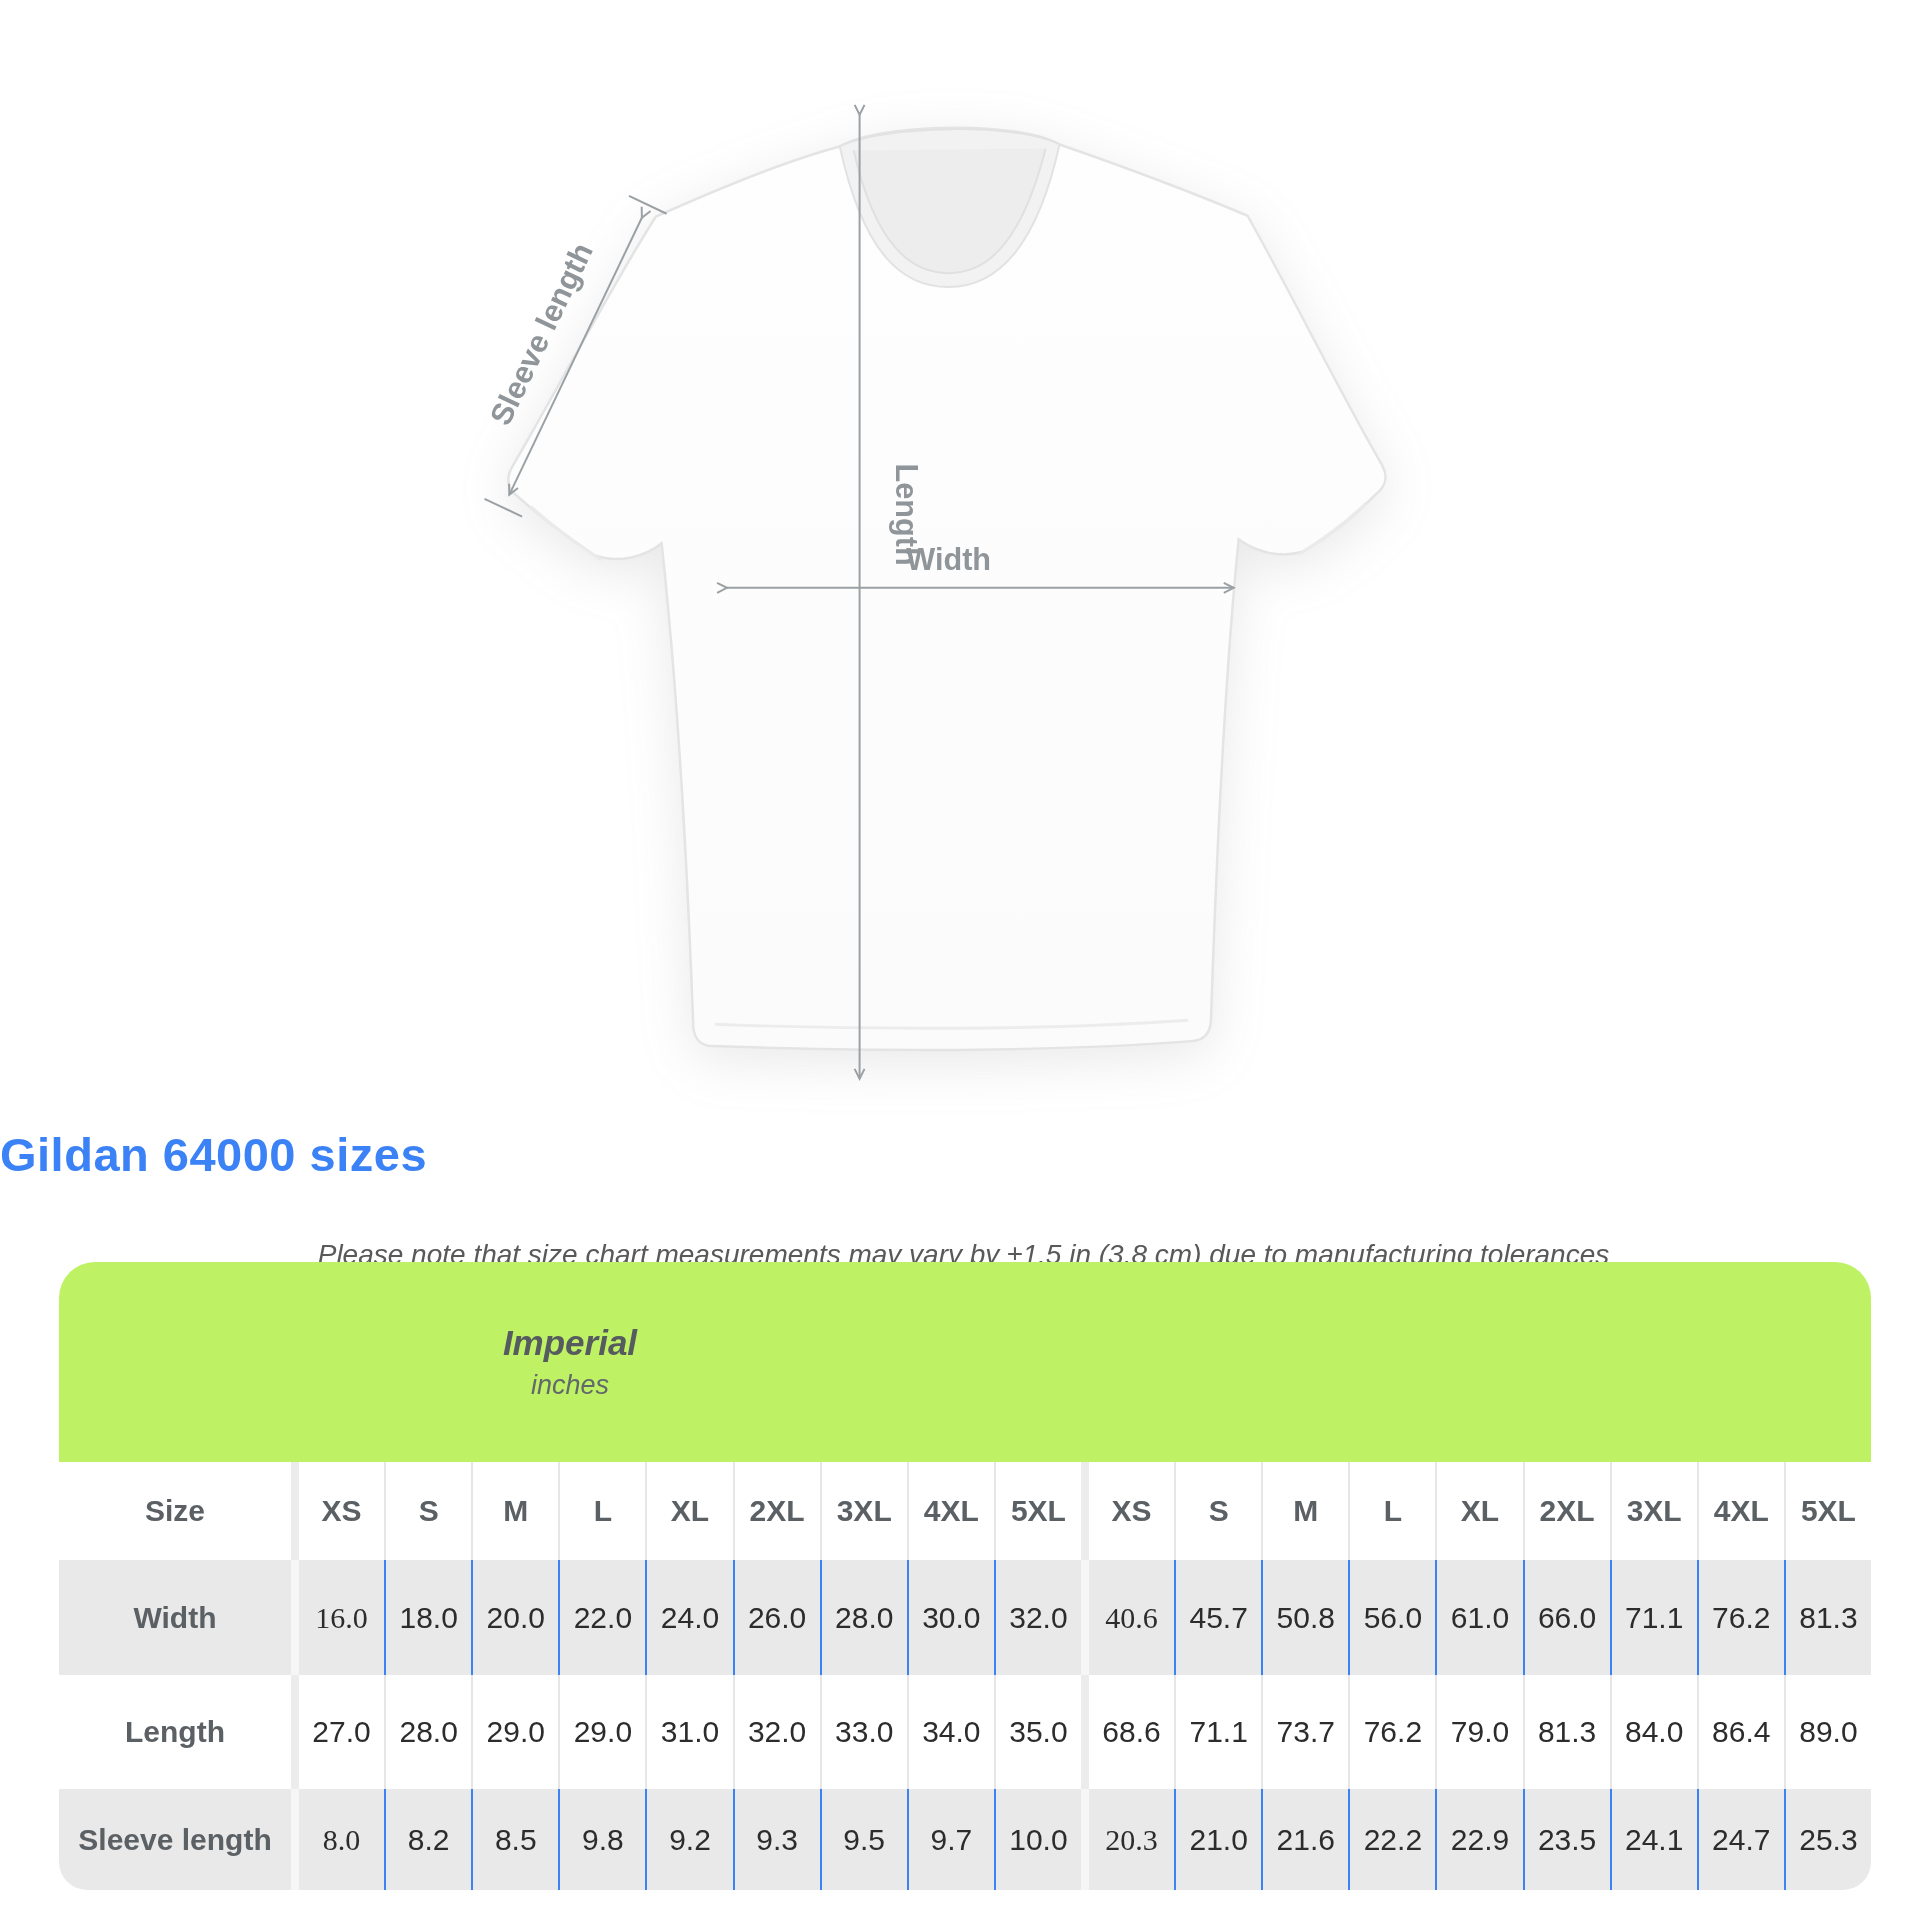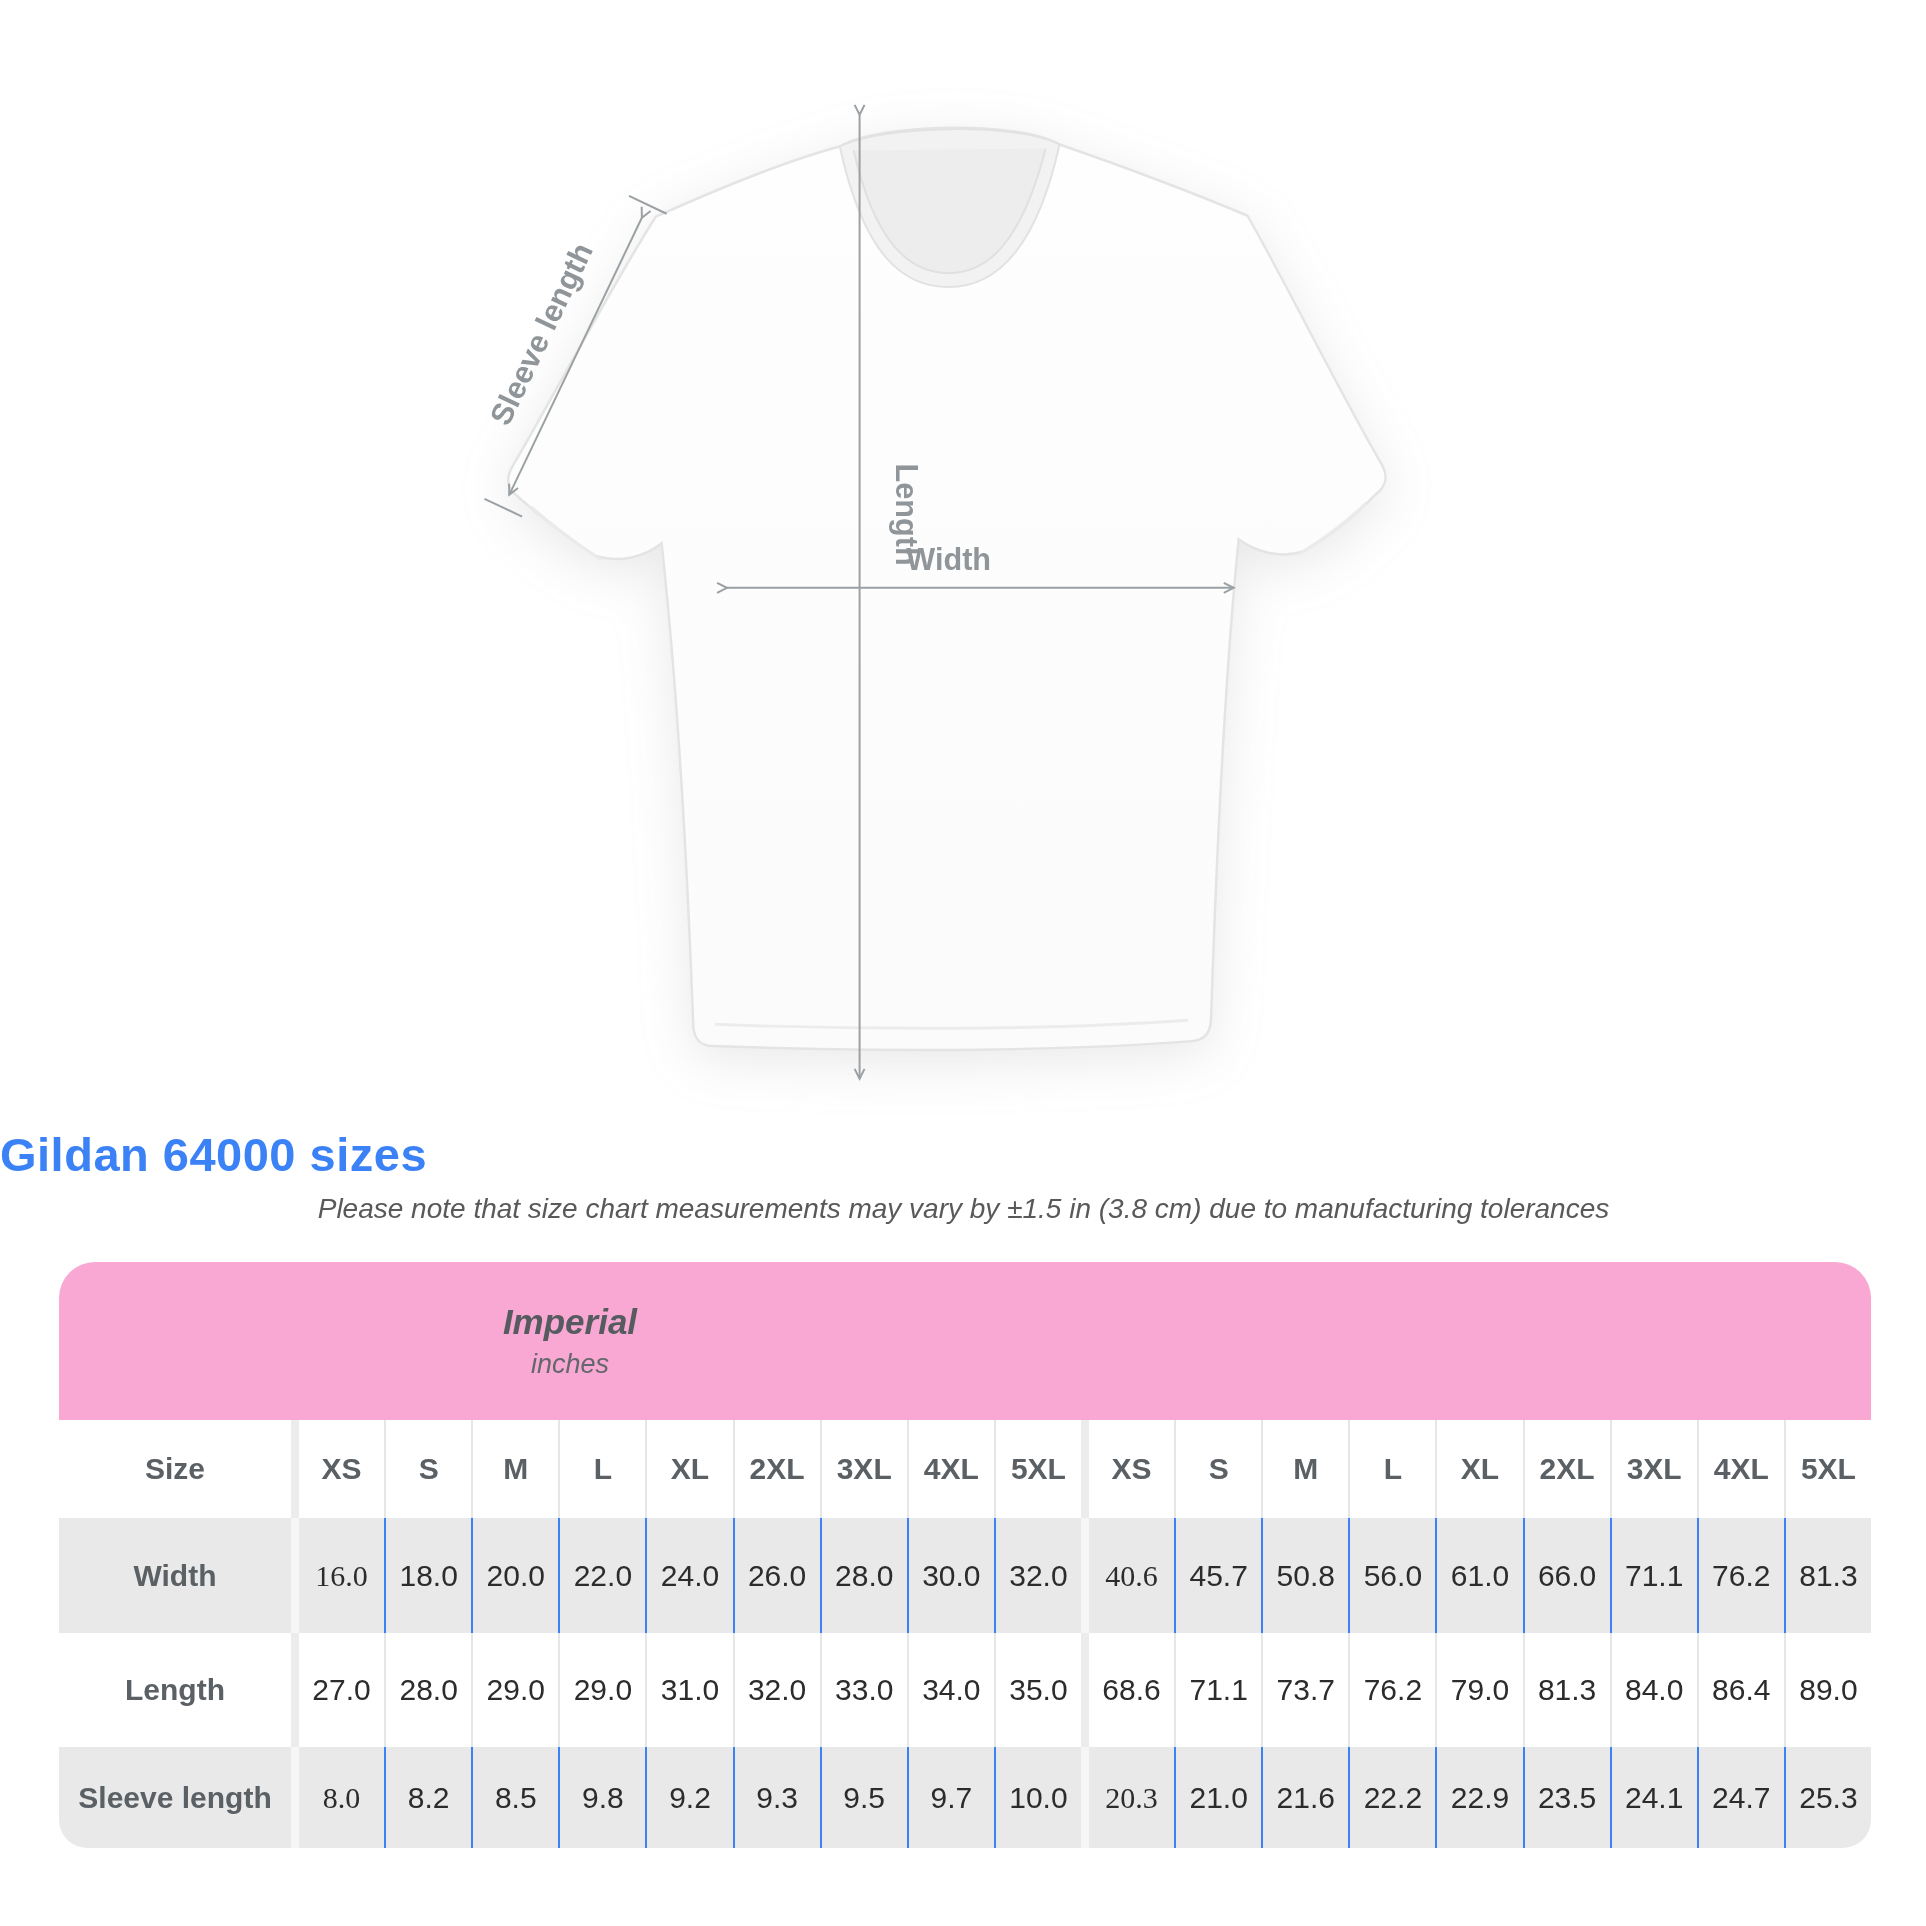--- a/index.html
+++ b/index.html
@@ -7,26 +7,26 @@
   body{font-family:"Liberation Sans", sans-serif; width:1927px; height:1927px; position:relative;}
 
   .stage{position:absolute; inset:0; background:#ffffff;}
 
   
   .diagram{position:absolute; left:0; top:0; width:1927px; height:1148px;}
 
   
   .title{position:absolute; left:0; top:1127px; width:100%; text-align:left;
          font-size:47px; font-weight:700; color:#3b82f6; letter-spacing:0.5px;}
-  .subtitle{position:absolute; left:0; top:1193px; width:100%; text-align:center;
+  .subtitle{position:absolute; left:0; top:1239px; width:100%; text-align:center;
          font-size:28px; font-style:italic; color:#595959;}
 
   
   .table{position:absolute; left:59px; top:1262px; width:1812px;}
-  .band{display:flex; height:158px; background:#f9a8d4; border-radius:36px 36px 0 0;}
+  .band{display:flex; height:200px; background:#bef264; border-radius:36px 36px 0 0;}
   .band .half{display:flex; flex-direction:column; align-items:center; justify-content:center; gap:7px;}
   .band .half.left{flex:0 0 1022px;}
   .band .half.right{flex:1;}
   .unit-label{font-size:35px; font-weight:700; font-style:italic; color:#565b5f;}
   .unit-sublabel{font-size:27px; font-style:italic; color:#63686c;}
 
   .trow{display:flex;}
   .trow .cell{flex:1; display:flex; align-items:center; justify-content:center;
               font-size:30px; color:#2c2c2c;}
   .trow .cell.lab{flex:0 0 232px; font-weight:700; color:#5b6065;}

